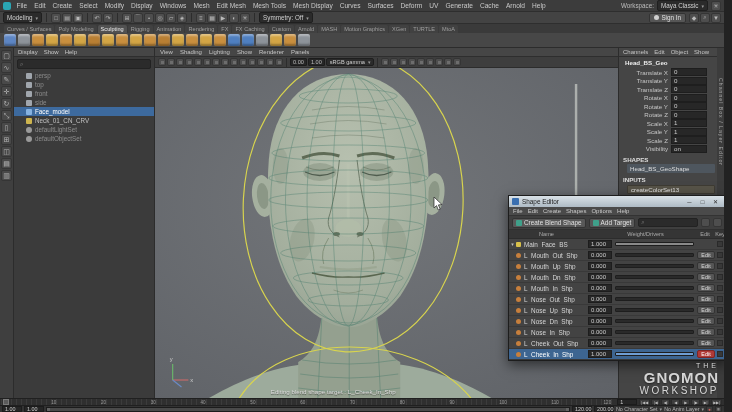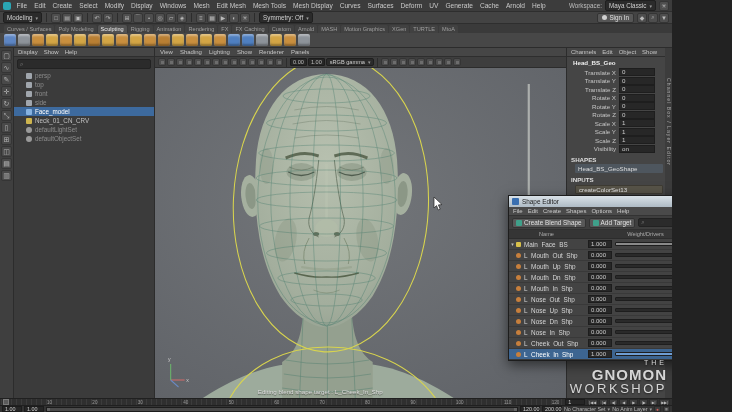--- a/index.html
+++ b/index.html
@@ -1,18 +1,18 @@
 <!DOCTYPE html>
 <html style="--selection: #3d6a9e; --accent_blue: #6f9ed4; --edit_red: #b03a37; --curve_yellow: #d8d44e; --wireframe: #2f6e5f; --viewport_bg: #6a6d70; --titlebar: #d9e1e7;"><head>
 <meta charset="utf-8">
 <style>
   *{margin:0;padding:0;box-sizing:border-box}
   html,body{width:732px;height:412px;background:#222;overflow:hidden}
   body{font-family:"Liberation Sans",sans-serif;font-size:7px;color:#c8c8c8}
-  #app{position:relative;width:672px;height:412px;background:#393939;overflow:hidden}
+  #app{position:relative;width:724px;height:412px;background:#393939;overflow:hidden}
 
   
   .menubar{display:flex;align-items:center;height:11px;background:#3c3c3c;padding:0 3px;gap:2px}
   .mlogo{width:8px;height:8px;background:#2aa6b4;border-radius:2px;flex:none}
   .menu-items{display:flex}
   .menu-items span{padding:0 3.5px;font-size:6.6px;color:#c9c9c9;white-space:nowrap}
   .mb-right{margin-left:auto;display:flex;align-items:center;gap:3px;font-size:6.3px;color:#bdbdbd}
   .caret{font-size:5px;color:#9a9a9a}
 
   
@@ -120,21 +120,21 @@
   .rbar{flex:1;height:5px;background:#262626;border:1px solid #1c1c1c;position:relative}
   .rbar i{position:absolute;inset:0;background:#4a4a4a;border-left:3px solid #636363;border-right:3px solid #636363}
   .rdd{color:#b9b9b9;white-space:nowrap;display:flex;align-items:center;gap:2px}
   .rico{width:7px;height:6px;background:#3d3d3d;border:1px solid #2a2a2a;color:#bbb;font-size:4.5px;display:flex;align-items:center;justify-content:center;font-style:normal}
   .rico.red{color:#d05a55}
 
   
   .watermark{position:absolute;right:5px;bottom:16px;text-align:right;z-index:50;color:#e2e2e2;text-shadow:0 1px 2px rgba(0,0,0,.6);line-height:1.05;opacity:.92}
   .wm1{font-size:7px;letter-spacing:3px}
   .wm2{font-size:15px;font-weight:bold;letter-spacing:1px}
-  .wm3{font-size:13px;letter-spacing:2.5px}
+  .wm3{font-size:10px;letter-spacing:2.5px}
   .cursor{position:absolute;left:433px;top:197px;z-index:60}
 </style>
 </head>
 <body>
 
 <div id="app">
 
   <div class="menubar">
     <span class="mlogo"></span>
     <div class="menu-items">

